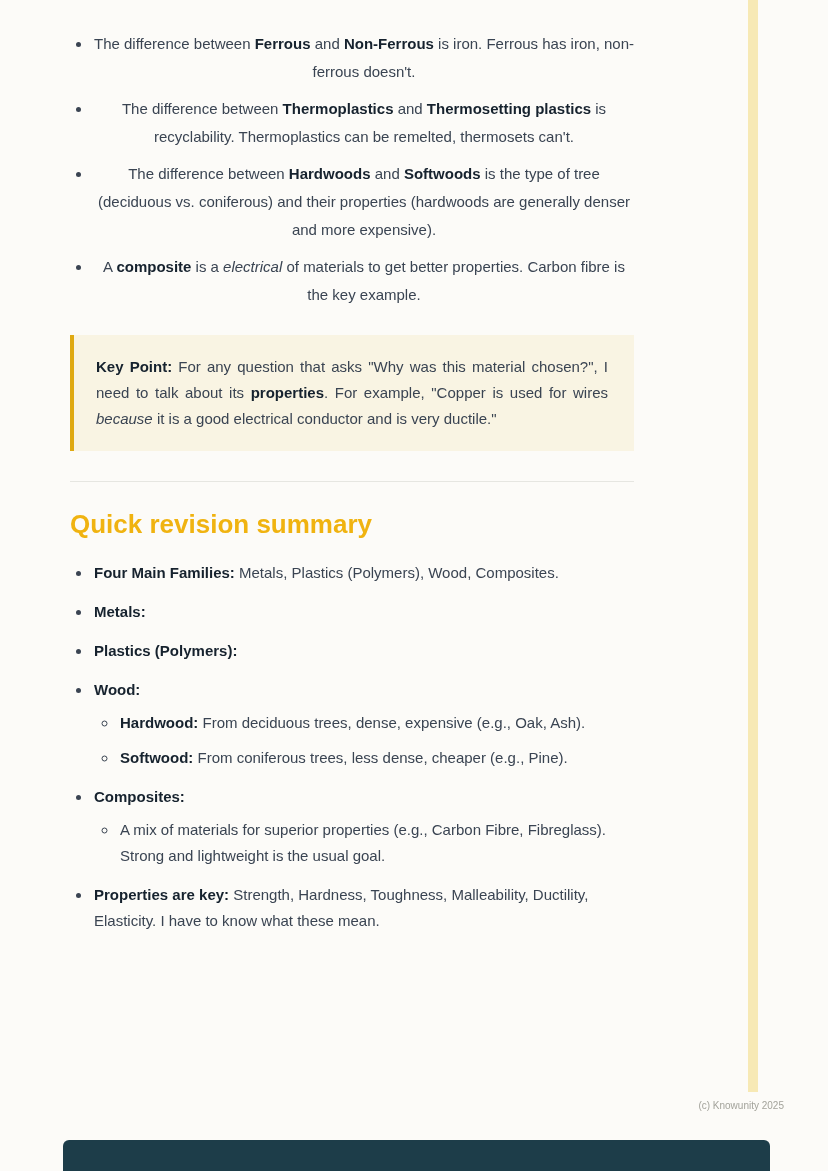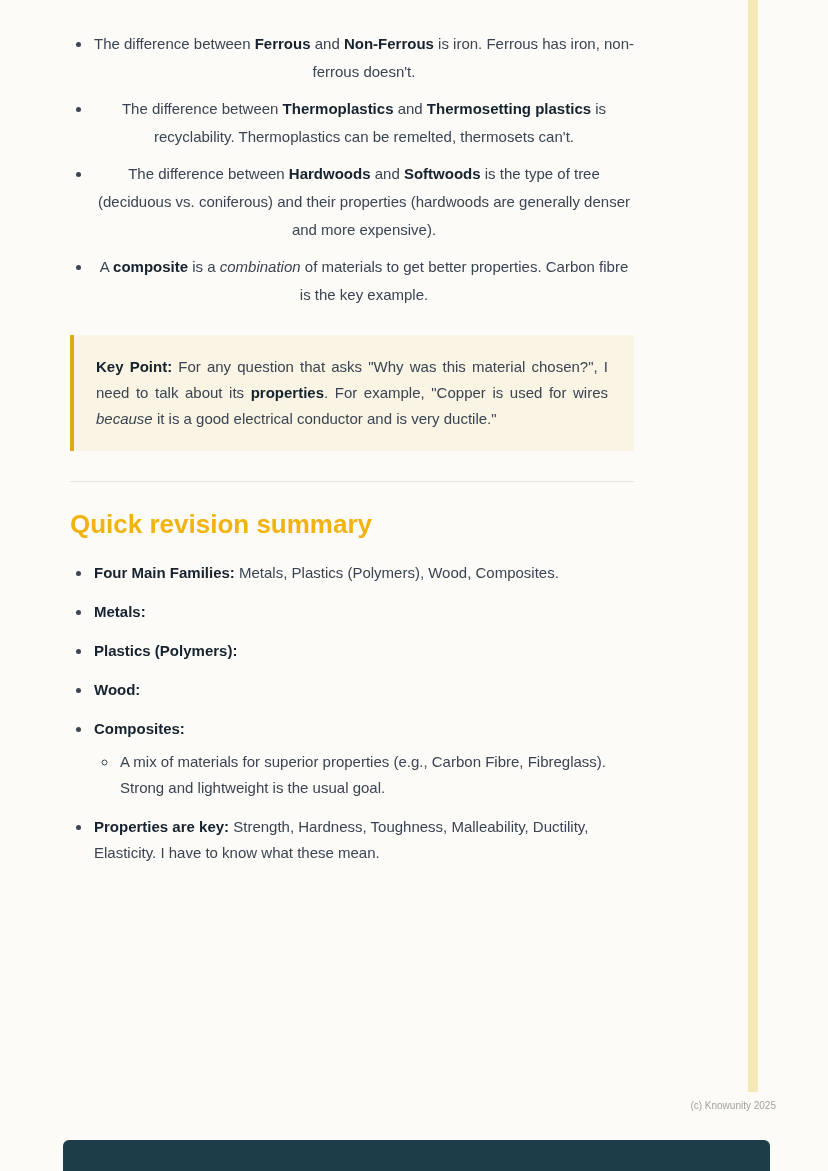--- a/index.html
+++ b/index.html
@@ -105,21 +105,21 @@
     top:0;
     width:10px;
     height:1092px;
     background:var(--c-stripe);
   }
 
   
   .credit{
     position:absolute;
     top:1100px;
-    right:52px;
+    right:44px;
     font-size:10px;
     color:#a3a39b;
   }
 
   
   .next-page-bar{
     position:absolute;
     left:63px;
     top:1140px;
     width:707px;
@@ -132,21 +132,21 @@
 <body>
 
 <div class="viewport">
 
   <div class="content">
 
     <ul class="intro-list">
       <li><span>The difference between </span><span class="b">Ferrous</span><span> and </span><span class="b">Non-Ferrous</span><span> is iron. Ferrous has iron, non-ferrous doesn't.</span></li>
       <li><span>The difference between </span><span class="b">Thermoplastics</span><span> and </span><span class="b">Thermosetting plastics</span><span> is recyclability. Thermoplastics can be remelted, thermosets can't.</span></li>
       <li><span>The difference between </span><span class="b">Hardwoods</span><span> and </span><span class="b">Softwoods</span><span> is the type of tree (deciduous vs. coniferous) and their properties (hardwoods are generally denser and more expensive).</span></li>
-      <li><span>A </span><span class="b">composite</span><span> is a </span><span class="i">combination</span><span> of materials to get better properties. Carbon fibre is the key example.</span></li>
+      <li><span>A </span><span class="b">composite</span><span> is a </span><span class="i">electrical</span><span> of materials to get better properties. Carbon fibre is the key example.</span></li>
     </ul>
 
     <div class="keypoint">
       <span class="kp-text"><span class="b">Key Point:</span><span> For any question that asks "Why was this material chosen?", I need to talk about its </span><span class="b">properties</span><span>. For example, "Copper is used for wires </span><span class="i">because</span><span> it is a good electrical conductor and is very ductile."</span></span>
     </div>
 
     <hr class="divider">
 
     <h2 class="section-heading">Quick revision summary</h2>
 
@@ -159,20 +159,28 @@
       <li>
         <span><span class="b">Metals:</span></span>
       </li>
 
       <li>
         <span><span class="b">Plastics (Polymers):</span></span>
       </li>
 
       <li>
         <span><span class="b">Wood:</span></span>
+        <ul class="sub-list">
+          <li>
+            <span><span class="b">Hardwood:</span><span> From deciduous trees, dense, expensive (e.g., Oak, Ash).</span></span>
+          </li>
+          <li>
+            <span><span class="b">Softwood:</span><span> From coniferous trees, less dense, cheaper (e.g., Pine).</span></span>
+          </li>
+        </ul>
       </li>
 
       <li>
         <span><span class="b">Composites:</span></span>
         <ul class="sub-list">
           <li>
             <span><span>A mix of materials for superior properties (e.g., Carbon Fibre, Fibreglass). Strong and lightweight is the usual goal.</span></span>
           </li>
         </ul>
       </li>

